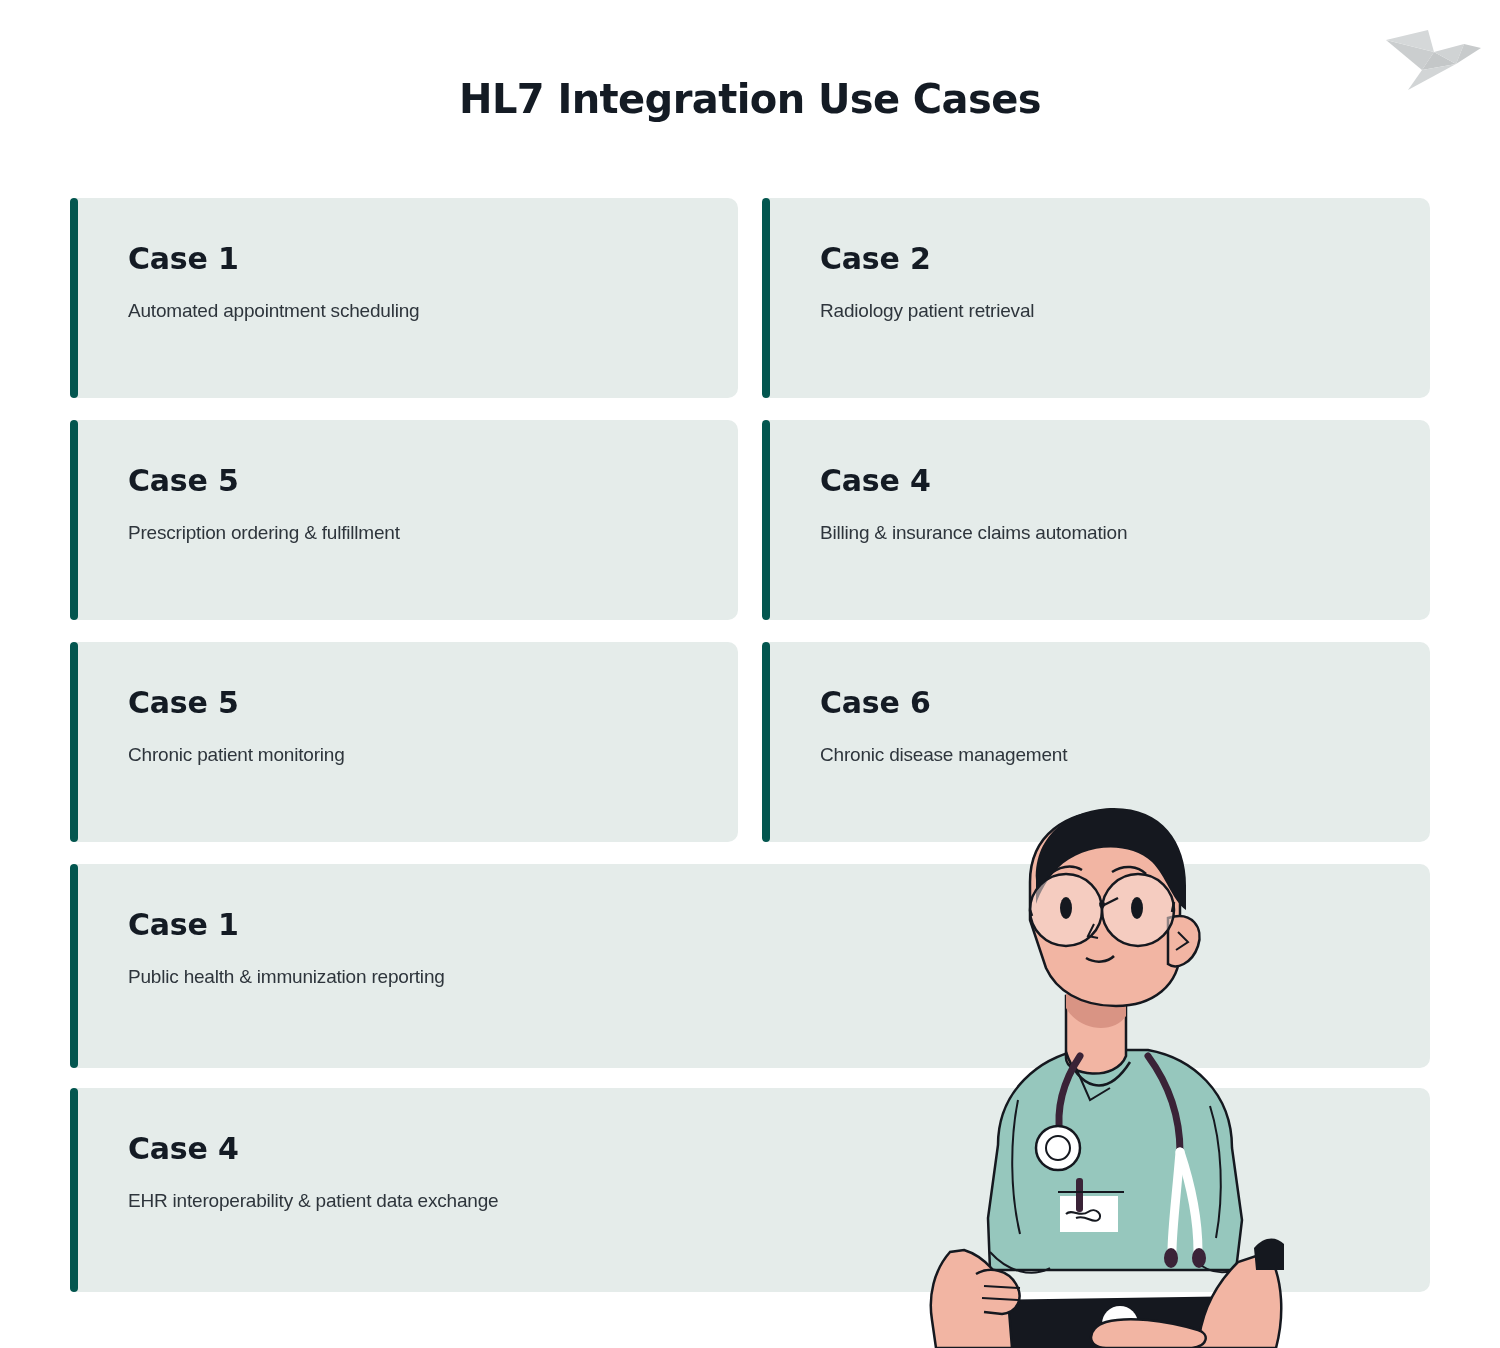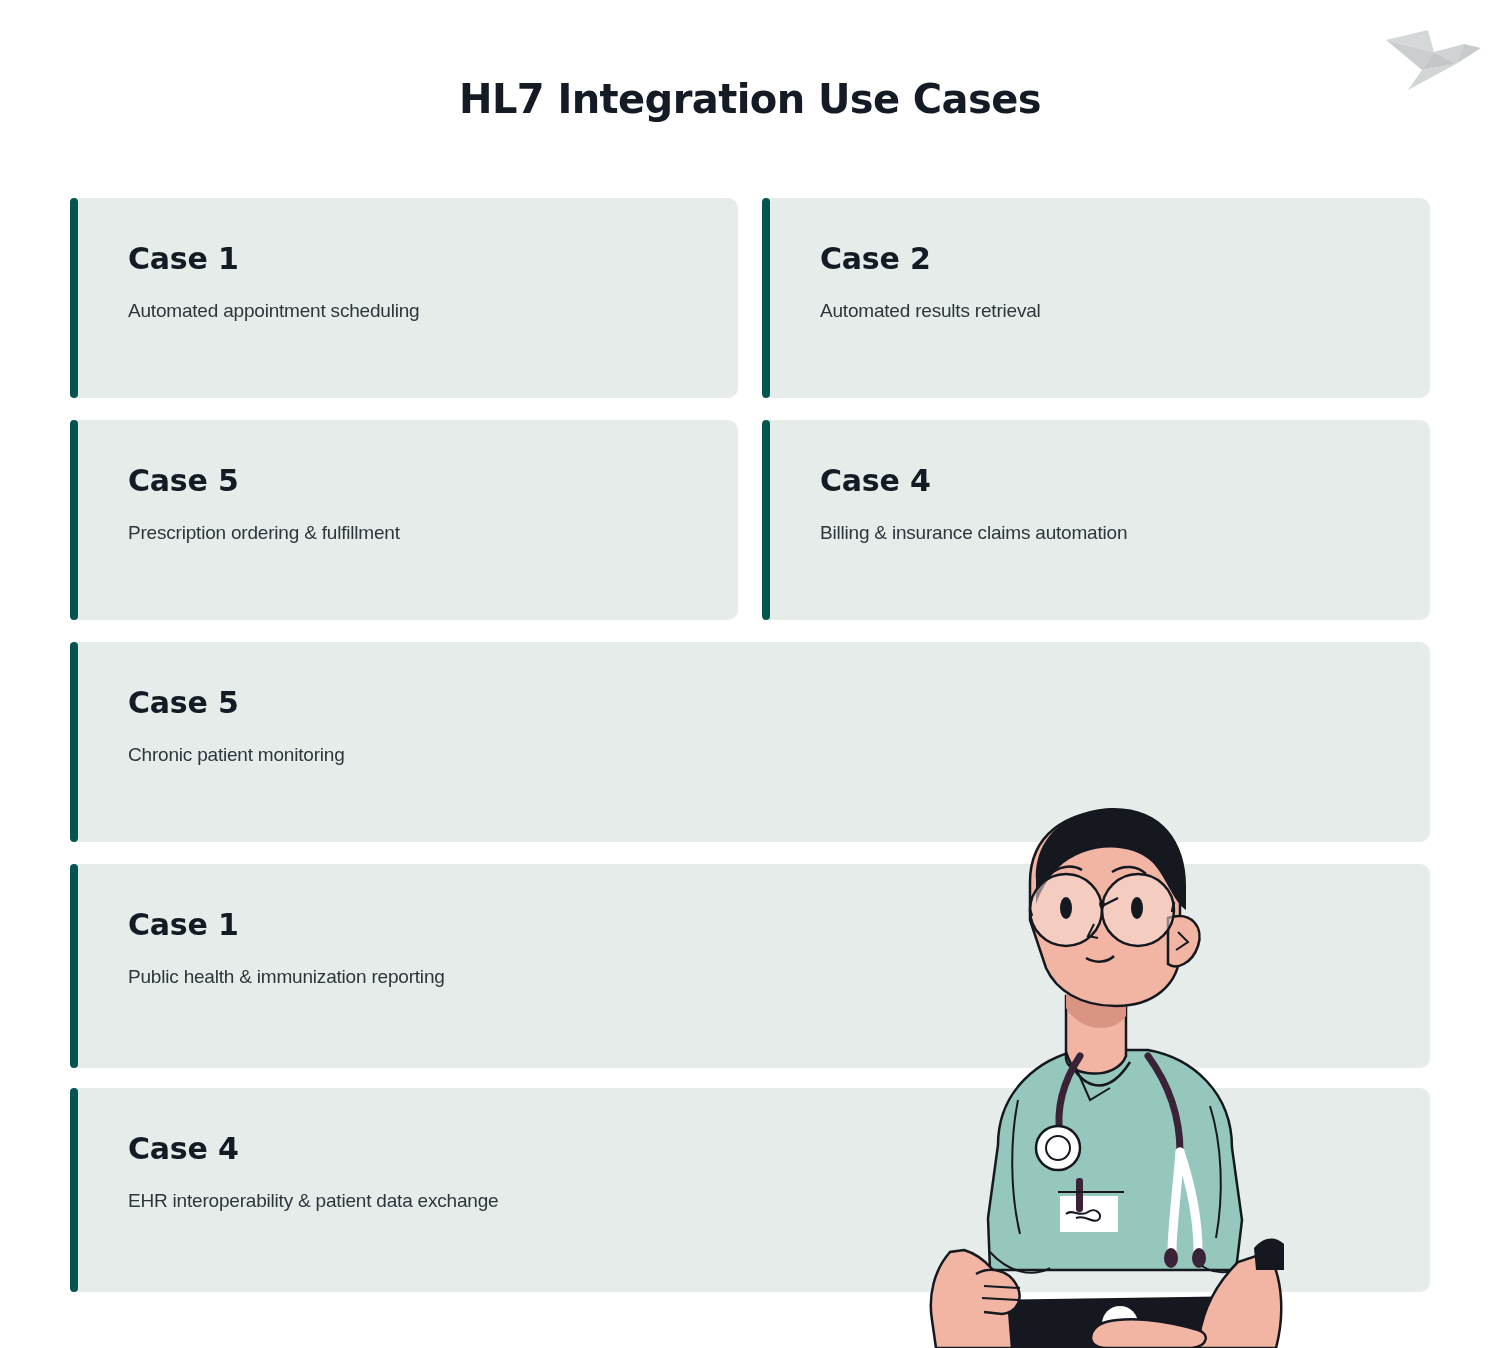--- a/index.html
+++ b/index.html
@@ -124,21 +124,21 @@
 
   <div class="row">
     <div class="card">
       <span class="accent"></span>
       <div class="case-title">Case 1</div>
       <div class="case-desc">Automated appointment scheduling</div>
     </div>
     <div class="card">
       <span class="accent"></span>
       <div class="case-title">Case 2</div>
-      <div class="case-desc">Automated results retrieval</div>
+      <div class="case-desc">Radiology patient retrieval</div>
     </div>
   </div>
 
   <div class="row">
     <div class="card">
       <span class="accent"></span>
       <div class="case-title">Case 5</div>
       <div class="case-desc">Prescription ordering &amp; fulfillment</div>
     </div>
     <div class="card">
@@ -146,20 +146,25 @@
       <div class="case-title">Case 4</div>
       <div class="case-desc">Billing &amp; insurance claims automation</div>
     </div>
   </div>
 
   <div class="row">
     <div class="card">
       <span class="accent"></span>
       <div class="case-title">Case 5</div>
       <div class="case-desc">Chronic patient monitoring</div>
+    </div>
+    <div class="card">
+      <span class="accent"></span>
+      <div class="case-title">Case 6</div>
+      <div class="case-desc">Chronic disease management</div>
     </div>
   </div>
 
   <div class="row tall">
     <div class="card wide h204">
       <span class="accent"></span>
       <div class="case-title">Case 1</div>
       <div class="case-desc">Public health &amp; immunization reporting</div>
     </div>
   </div>

